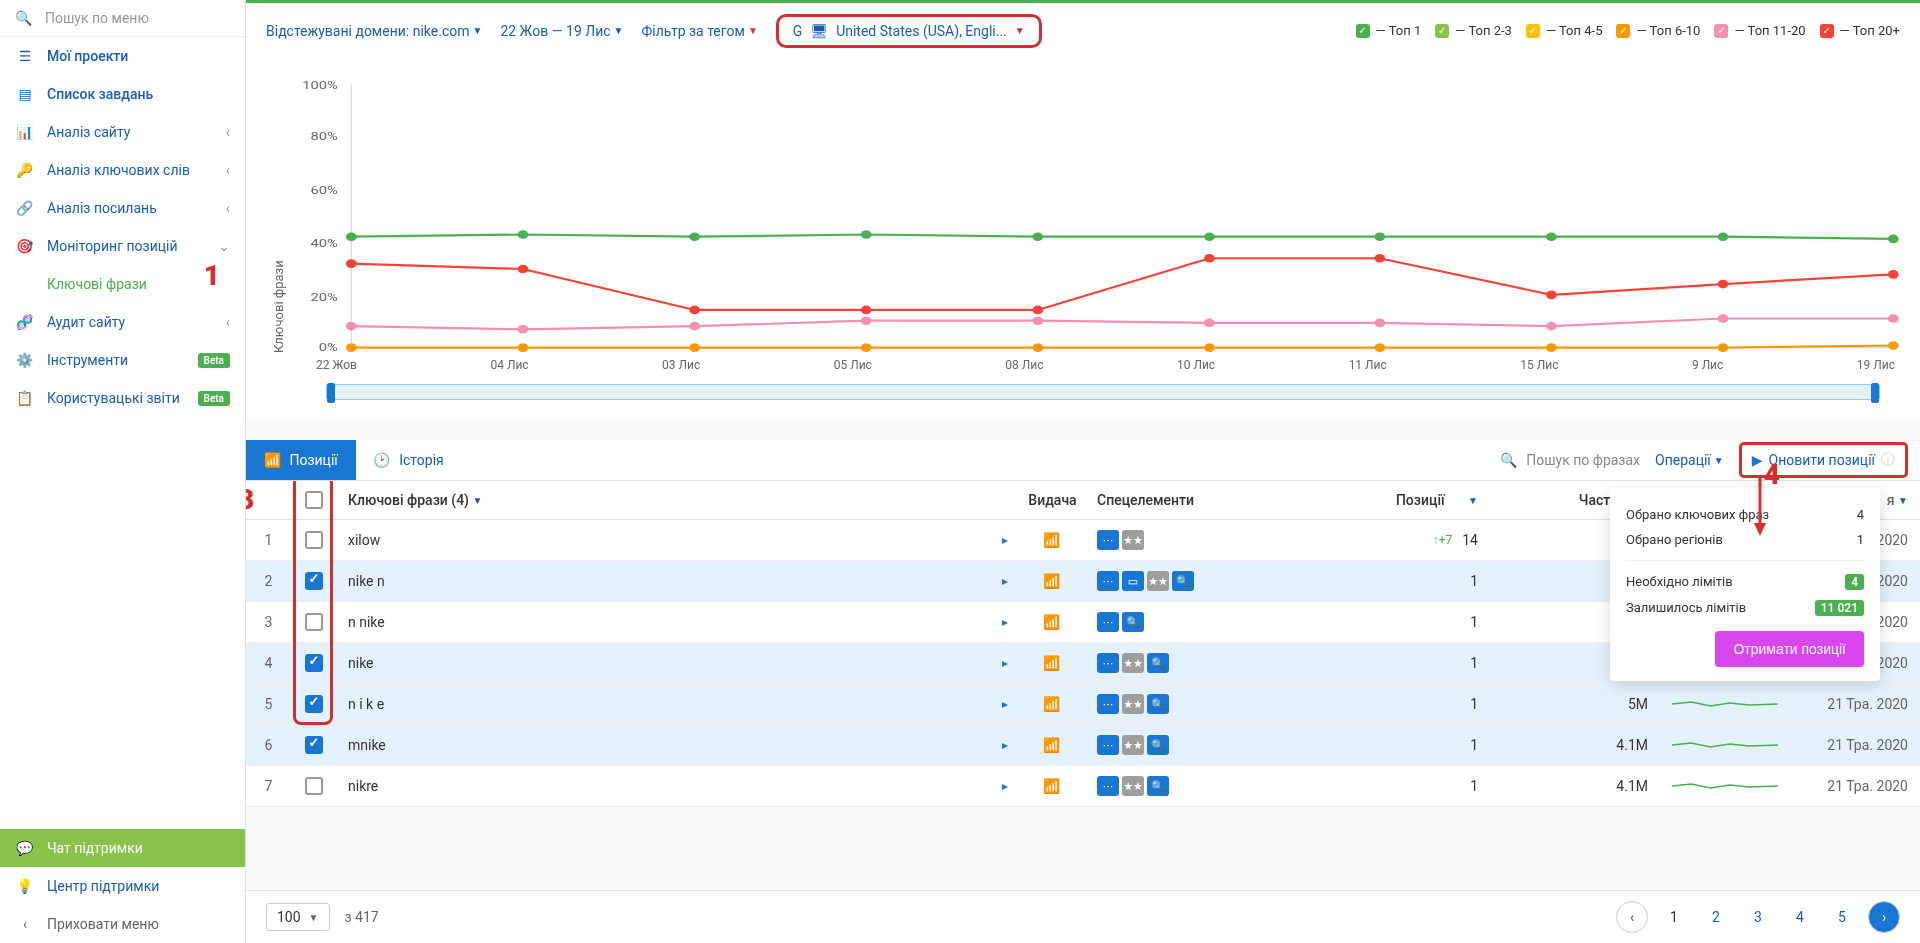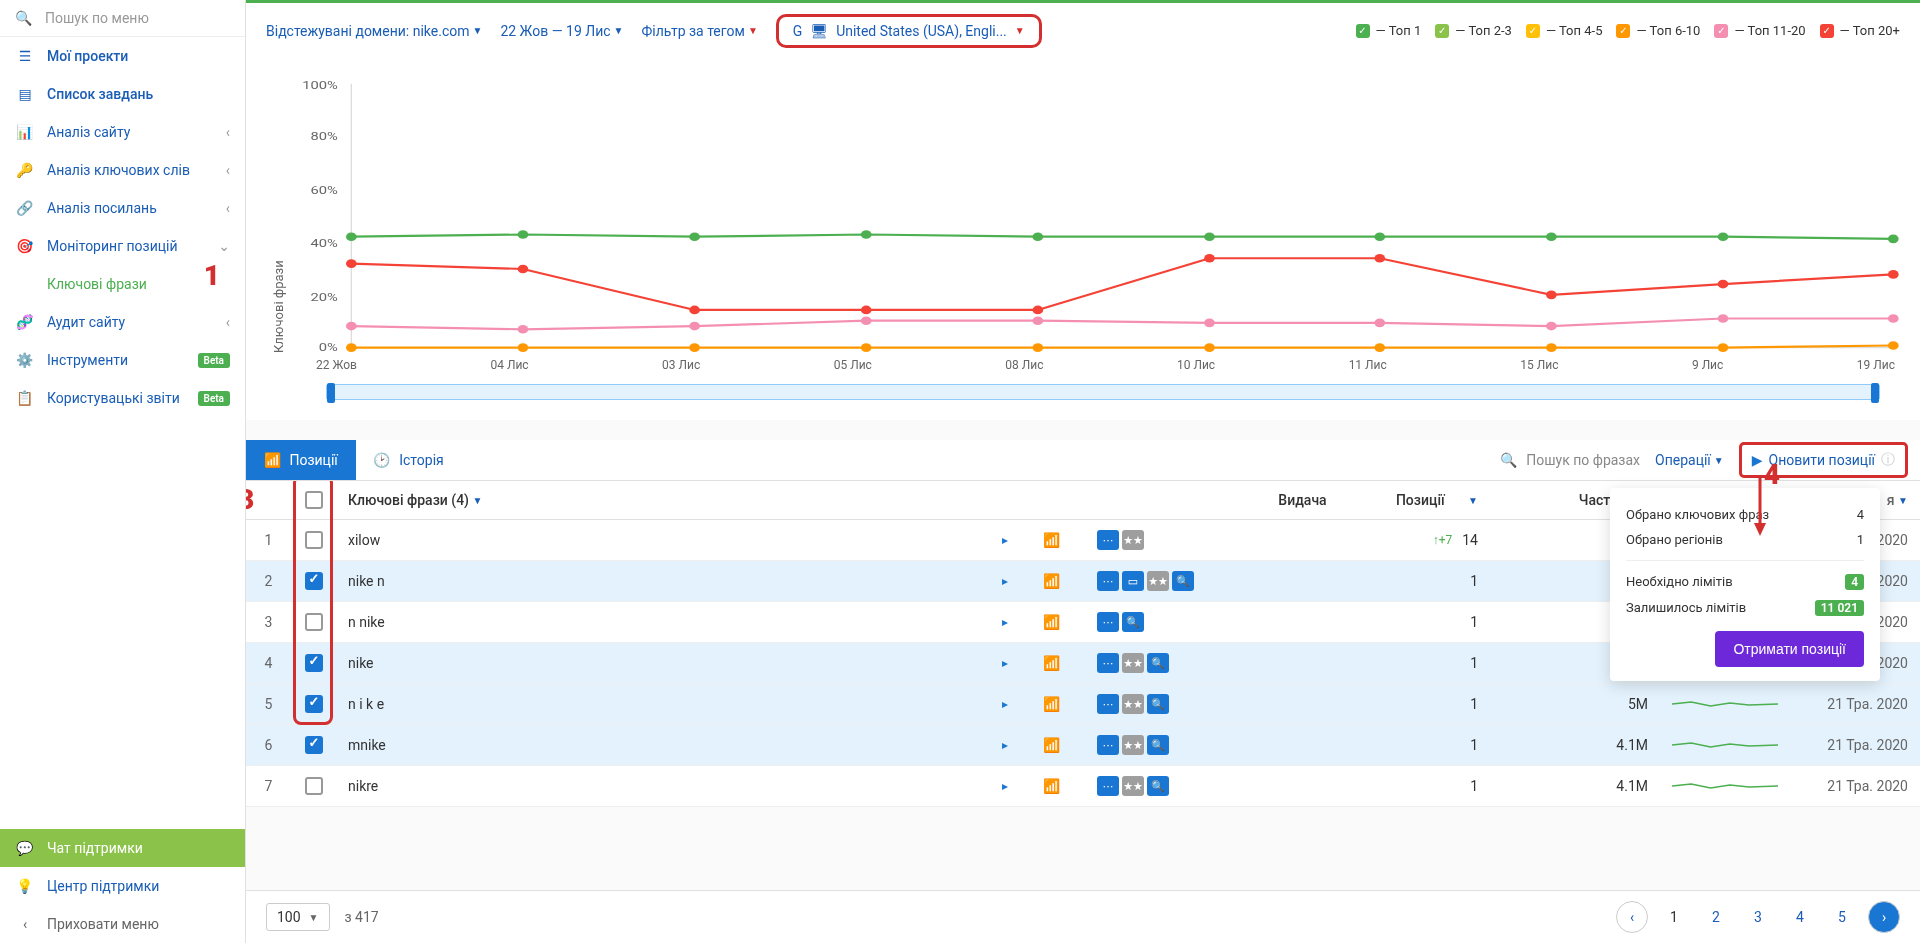--- a/index.html
+++ b/index.html
@@ -80,21 +80,21 @@
 .bars-icon { color: #1976d2; font-size: 14px; }
 .arrow-r { color: #1976d2; font-size: 12px; }
 .pos-up { color: #4caf50; font-size: 12px; }
 .spark { width: 110px; height: 20px; }
 
 
 .popover { position: absolute; right: 40px; top: 48px; width: 270px; background: #fff; box-shadow: 0 4px 16px rgba(0,0,0,0.15); border-radius: 4px; padding: 14px 16px; z-index: 100; }
 .pop-row { display: flex; justify-content: space-between; padding: 5px 0; font-size: 13px; }
 .pop-hr { border-top: 1px solid #eee; margin: 8px 0; }
 .badge-g { background: #4caf50; color: #fff; padding: 1px 6px; border-radius: 3px; font-weight: 600; font-size: 12px; }
-.pop-btn { background: #6d28d9; color: #fff; border: none; padding: 10px 18px; border-radius: 4px; float: right; margin-top: 10px; cursor: pointer; font-size: 14px; }
+.pop-btn { background: #d946ef; color: #fff; border: none; padding: 10px 18px; border-radius: 4px; float: right; margin-top: 10px; cursor: pointer; font-size: 14px; }
 .pop-arrow { position: absolute; right: 120px; top: -50px; font-size: 40px; color: #d32f2f; }
 
 
 .pagination { display: flex; align-items: center; padding: 10px 20px; background: #fff; border-top: 1px solid #e0e0e0; }
 .page-sel { border: 1px solid #ccc; padding: 5px 10px; border-radius: 3px; display: flex; align-items: center; gap: 8px; margin-right: 15px; }
 .page-info { color: #666; }
 .page-nums { margin-left: auto; display: flex; gap: 10px; align-items: center; }
 .page-btn { width: 32px; height: 32px; display: flex; align-items: center; justify-content: center; color: #1a5db6; border-radius: 50%; cursor: pointer; }
 .page-btn.circ { border: 1px solid #ccc; }
 .page-btn.current { color: #333; }
@@ -345,20 +345,21 @@
             <span class="annotation" style="left:-8px; top:2px;">3</span>
           </div>
           <div class="th col-chk" style="position:relative;">
             <span class="chk"></span>
             <div class="chk-box-ann"></div>
           </div>
           <div class="th col-kw">
             <span>Ключові фрази (4)</span>&nbsp;<span class="caret">▼</span>
           </div>
           <div class="th col-serp">Видача</div>
+          <div class="th col-spec">Спецелементи</div>
           <div class="th col-pos"><span>Позиції</span>&nbsp;<span class="caret">▼</span></div>
           <div class="th col-freq">Частотні...</div>
           <div class="th col-dyn"></div>
           <div class="th col-date"><span>я</span>&nbsp;<span class="caret">▼</span></div>
         </div>
         <div id="table-body">
             <div class="trow">
               <div class="td col-num">1</div>
               <div class="td col-chk">
                 <span class="chk"></span>

